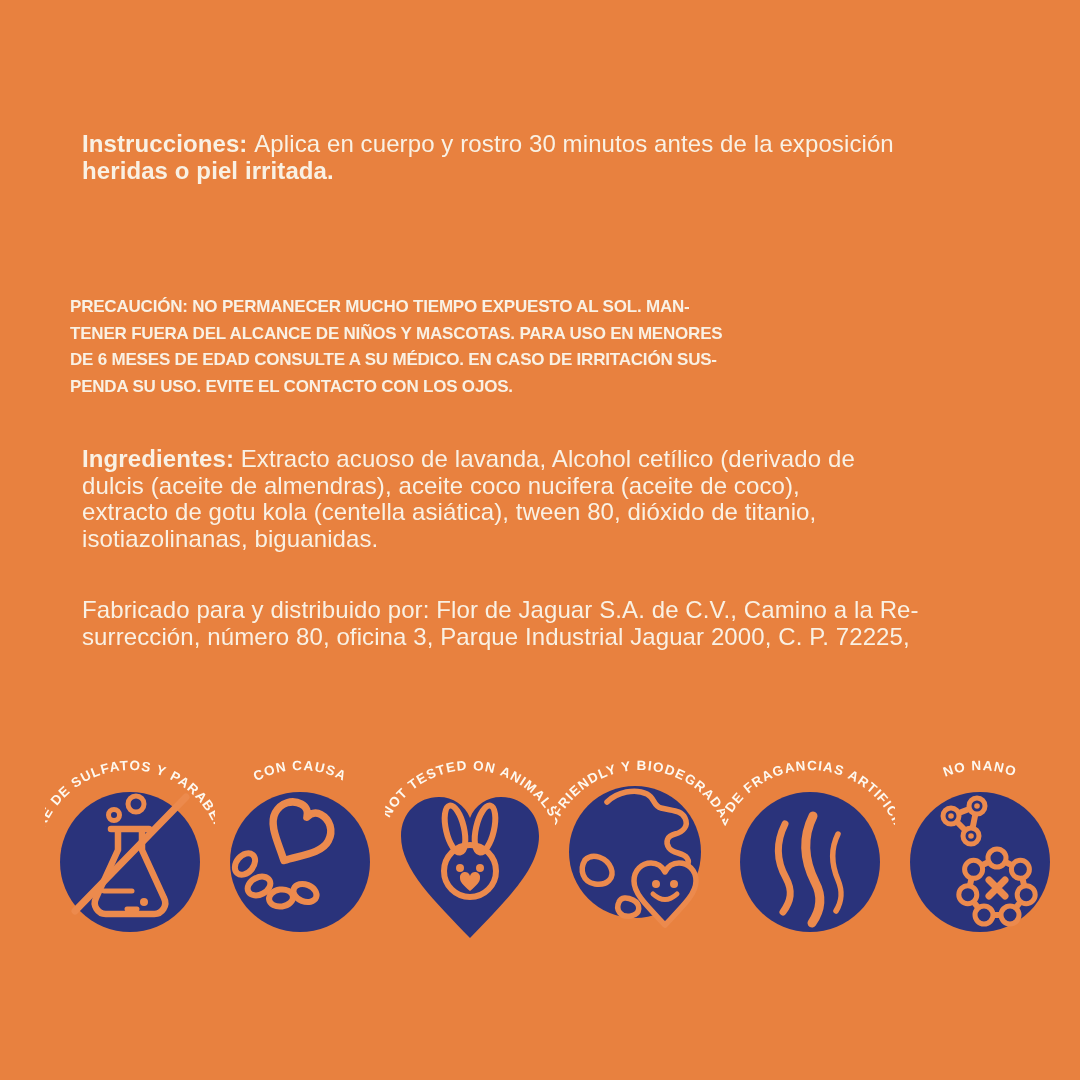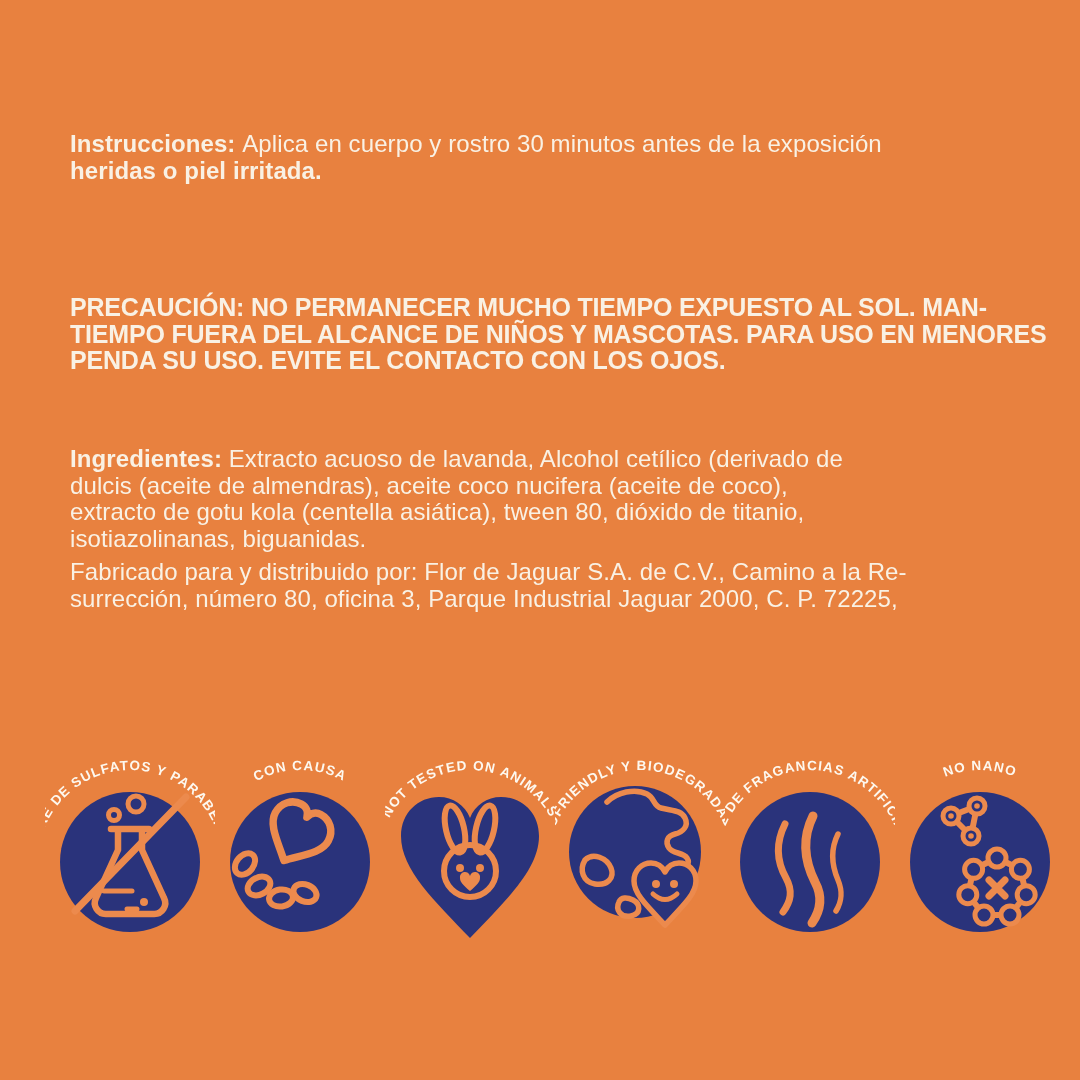--- a/index.html
+++ b/index.html
@@ -14,27 +14,27 @@
     width:1080px;height:1080px;
     background:var(--bg);
     font-family:"Liberation Sans",sans-serif;
     position:relative;overflow:hidden;
   }
   .para{
     position:absolute;left:70px;width:950px;
     color:var(--cream);
   }
   .para .line{white-space:nowrap;}
-  .para-body{font-size:24px;line-height:26.6px;letter-spacing:0.1px;}
+  .para-body{font-size:24px;line-height:26.6px;letter-spacing:0.1px;margin-left:12px;}
   .para-body .b{font-weight:700;}
-  .para-caps{font-size:25px;line-height:26.6px;font-weight:700;letter-spacing:-0.2px;}
+  .para-caps{font-size:17px;line-height:26.6px;font-weight:700;letter-spacing:-0.2px;}
   .p-instructions{top:131px;}
   .p-caution{top:294px;}
   .p-ingredients{top:446px;}
-  .p-manufacturer{top:559px;}
+  .p-manufacturer{top:597px;}
 
   .badges{
     position:absolute;top:742px;left:0;right:0;
     display:flex;justify-content:space-between;
     padding:0 45px;
   }
   .badge{width:170px;height:210px;flex:0 0 auto;}
   .badge .disc{fill:var(--navy);}
   .badge .ink{stroke:var(--orange);fill:none;stroke-linecap:round;stroke-linejoin:round;}
   .badge .ink-fill{fill:var(--orange);stroke:none;}
@@ -49,21 +49,22 @@
 <body>
 
 <div>
 
   <section class="para para-body p-instructions">
       <div class="line"><span class="b">Instrucciones: </span><span>Aplica en cuerpo y rostro 30 minutos antes de la exposición</span></div>
       <div class="line"><span class="b">heridas o piel irritada.</span></div>
     </section>
   <section class="para para-caps p-caution">
       <div class="line"><span class="b">PRECAUCIÓN: NO PERMANECER MUCHO TIEMPO EXPUESTO AL SOL. MAN-</span></div>
-      <div class="line"><span class="b">TIEMPO FUERA DEL ALCANCE DE NIÑOS Y MASCOTAS. PARA USO EN MENORES</span></div>
+      <div class="line"><span class="b">TENER FUERA DEL ALCANCE DE NIÑOS Y MASCOTAS. PARA USO EN MENORES</span></div>
+      <div class="line"><span class="b">DE 6 MESES DE EDAD CONSULTE A SU MÉDICO. EN CASO DE IRRITACIÓN SUS-</span></div>
       <div class="line"><span class="b">PENDA SU USO. EVITE EL CONTACTO CON LOS OJOS.</span></div>
     </section>
   <section class="para para-body p-ingredients">
       <div class="line"><span class="b">Ingredientes: </span><span>Extracto acuoso de lavanda, Alcohol cetílico (derivado de</span></div>
       <div class="line"><span>dulcis (aceite de almendras), aceite coco nucifera (aceite de coco),</span></div>
       <div class="line"><span>extracto de gotu kola (centella asiática), tween 80, dióxido de titanio,</span></div>
       <div class="line"><span>isotiazolinanas, biguanidas.</span></div>
     </section>
   <section class="para para-body p-manufacturer">
       <div class="line"><span>Fabricado para y distribuido por: Flor de Jaguar S.A. de C.V., Camino a la Re-</span></div>

